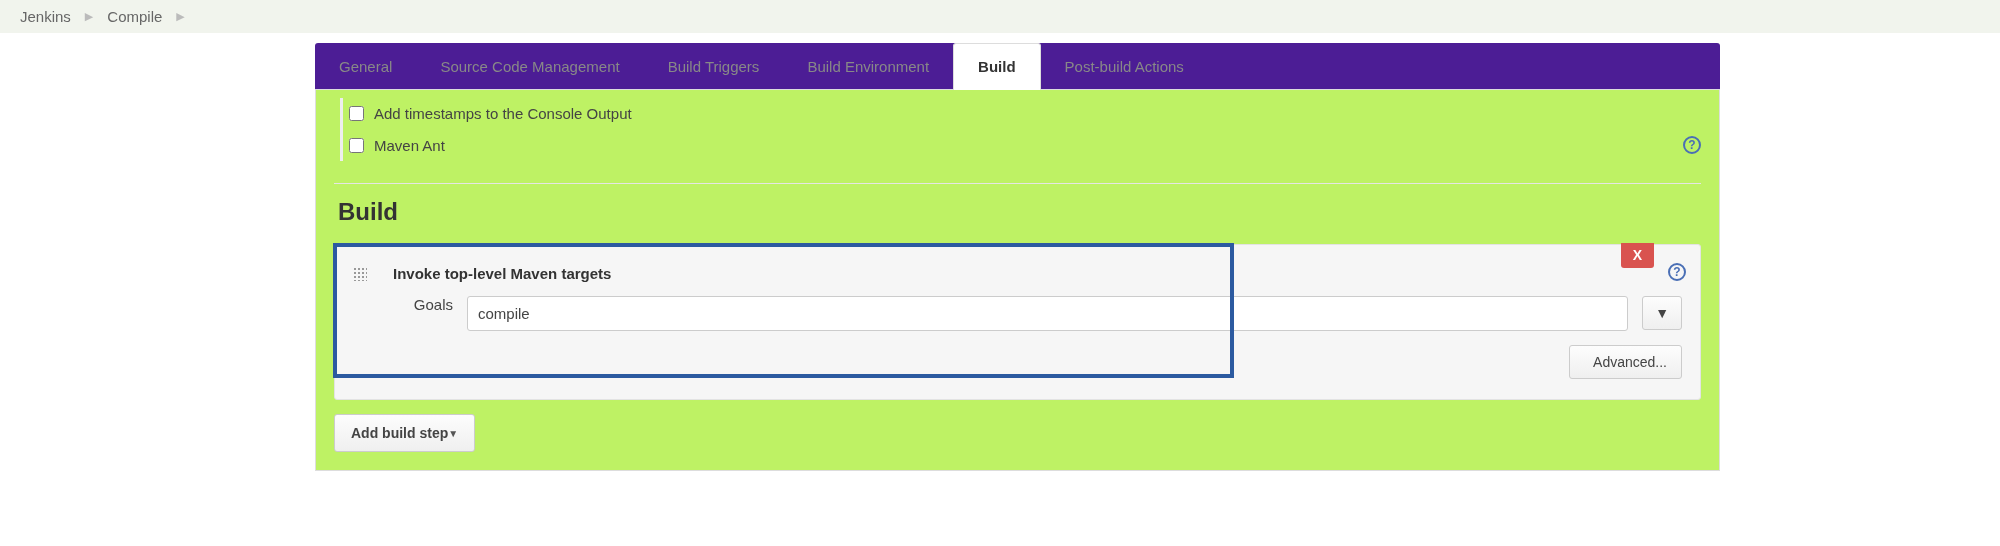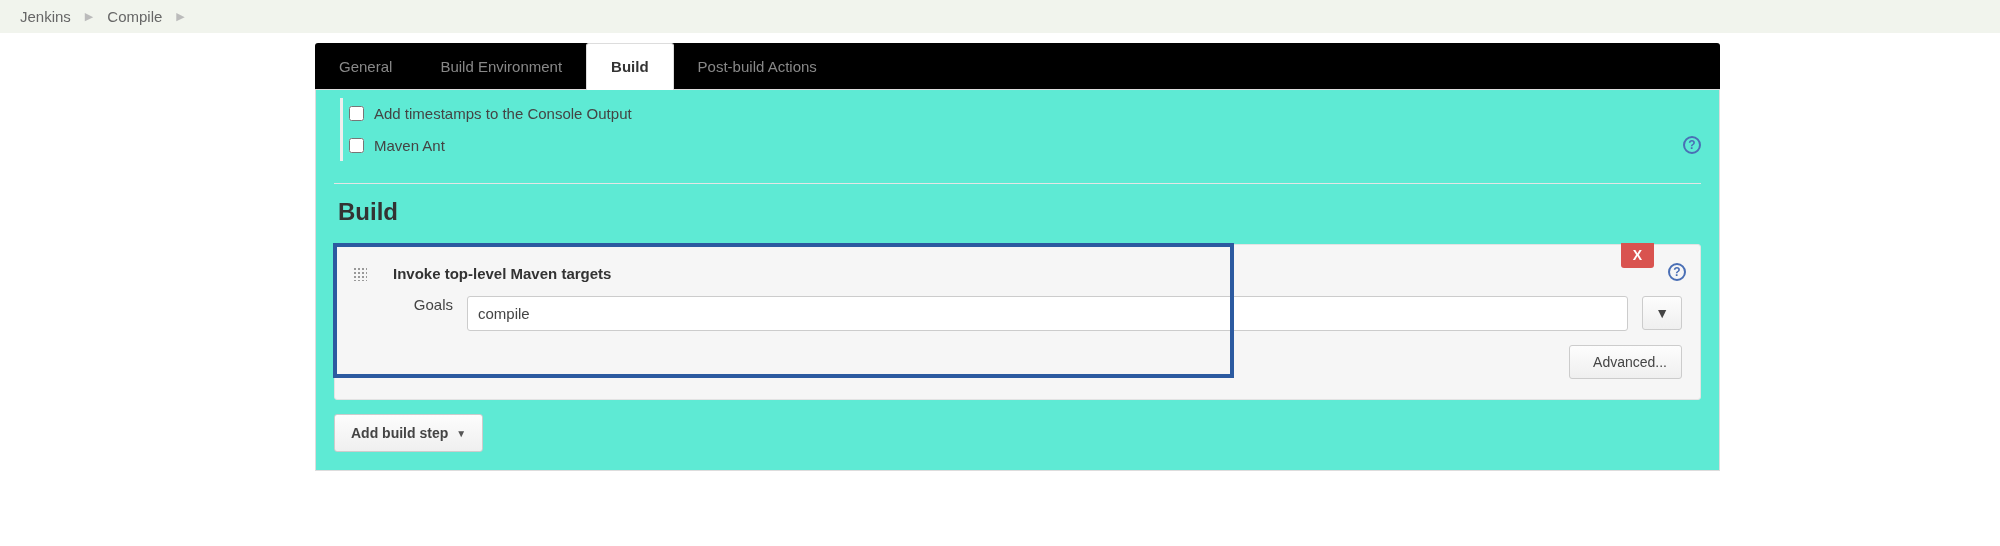--- a/index.html
+++ b/index.html
@@ -29,21 +29,21 @@
       font-size: 11px;
     }
     .main-area {
       margin-left: 315px;
       margin-right: 280px;
       padding-top: 10px;
     }
     .tabs {
       display: flex;
       border-bottom: 1px solid #ddd;
-      background: #000000;
+      background: #4c1d95;
       border-radius: 3px 3px 0 0;
     }
     .tab {
       padding: 14px 24px;
       color: #888;
       cursor: pointer;
       font-size: 15px;
       border-top: 1px solid transparent;
     }
     .tab.active {
@@ -53,21 +53,21 @@
       border-left: 1px solid #ddd;
       border-right: 1px solid #ddd;
       border-top: 1px solid #ddd;
       margin-bottom: -1px;
       border-radius: 3px 3px 0 0;
     }
     .config-body {
       border: 1px solid #ddd;
       border-top: none;
       padding: 8px 18px 18px 18px;
-      background: #5eead4;
+      background: #bef264;
     }
     .opt-row {
       display: flex;
       align-items: center;
       gap: 10px;
       padding: 7px 0 7px 6px;
       border-left: 3px solid #eee;
       margin-left: 6px;
     }
     .opt-row input[type="checkbox"] {
@@ -198,21 +198,20 @@
       display: flex;
       justify-content: flex-end;
     }
     .advanced-btn {
       font-weight: normal;
       padding-left: 23px;
     }
     .add-step-btn {
       display: inline-flex;
       align-items: center;
-      gap: 8px;
       font-weight: bold;
       padding: 10px 16px;
     }
     .dd-caret {
       font-size: 10px;
       color: #555;
     }
   </style>
 </head>
 <body>
@@ -221,20 +220,22 @@
   <span class="crumb">Jenkins</span>
   <span class="sep">▶</span>
   <span class="crumb">Compile</span>
   <span class="sep">▶</span>
 </div>
 
 <div class="main-area">
 
   <div class="tabs">
     <div class="tab">General</div>
+    <div class="tab">Source Code Management</div>
+    <div class="tab">Build Triggers</div>
     <div class="tab">Build Environment</div>
     <div class="tab active">Build</div>
     <div class="tab">Post-build Actions</div>
   </div>
 
   <div class="config-body">
 
     <div class="opt-row">
       <input type="checkbox" style="">
       <label>Add timestamps to the Console Output</label>

